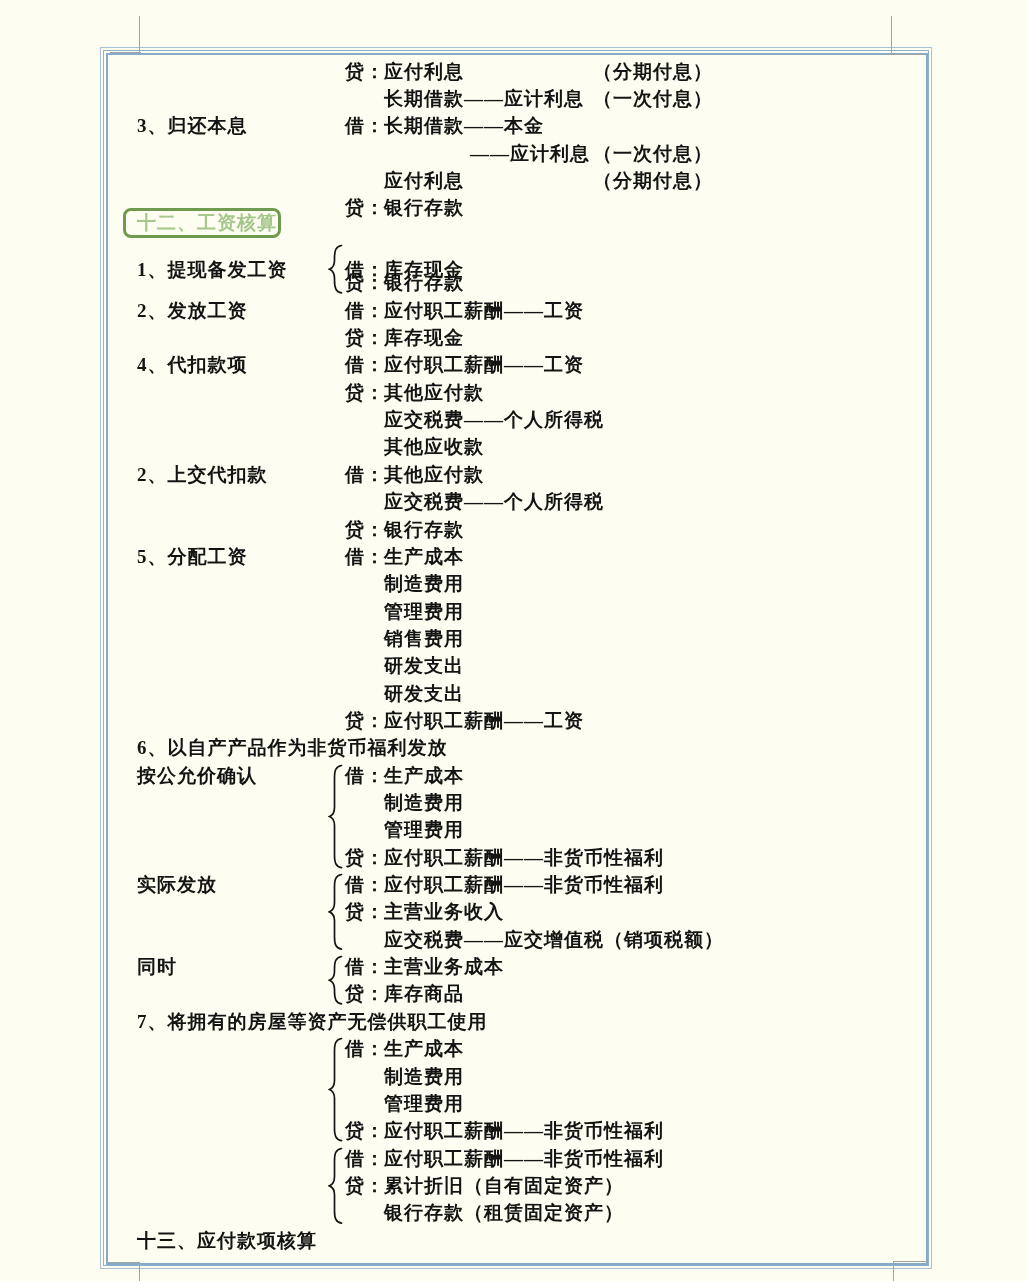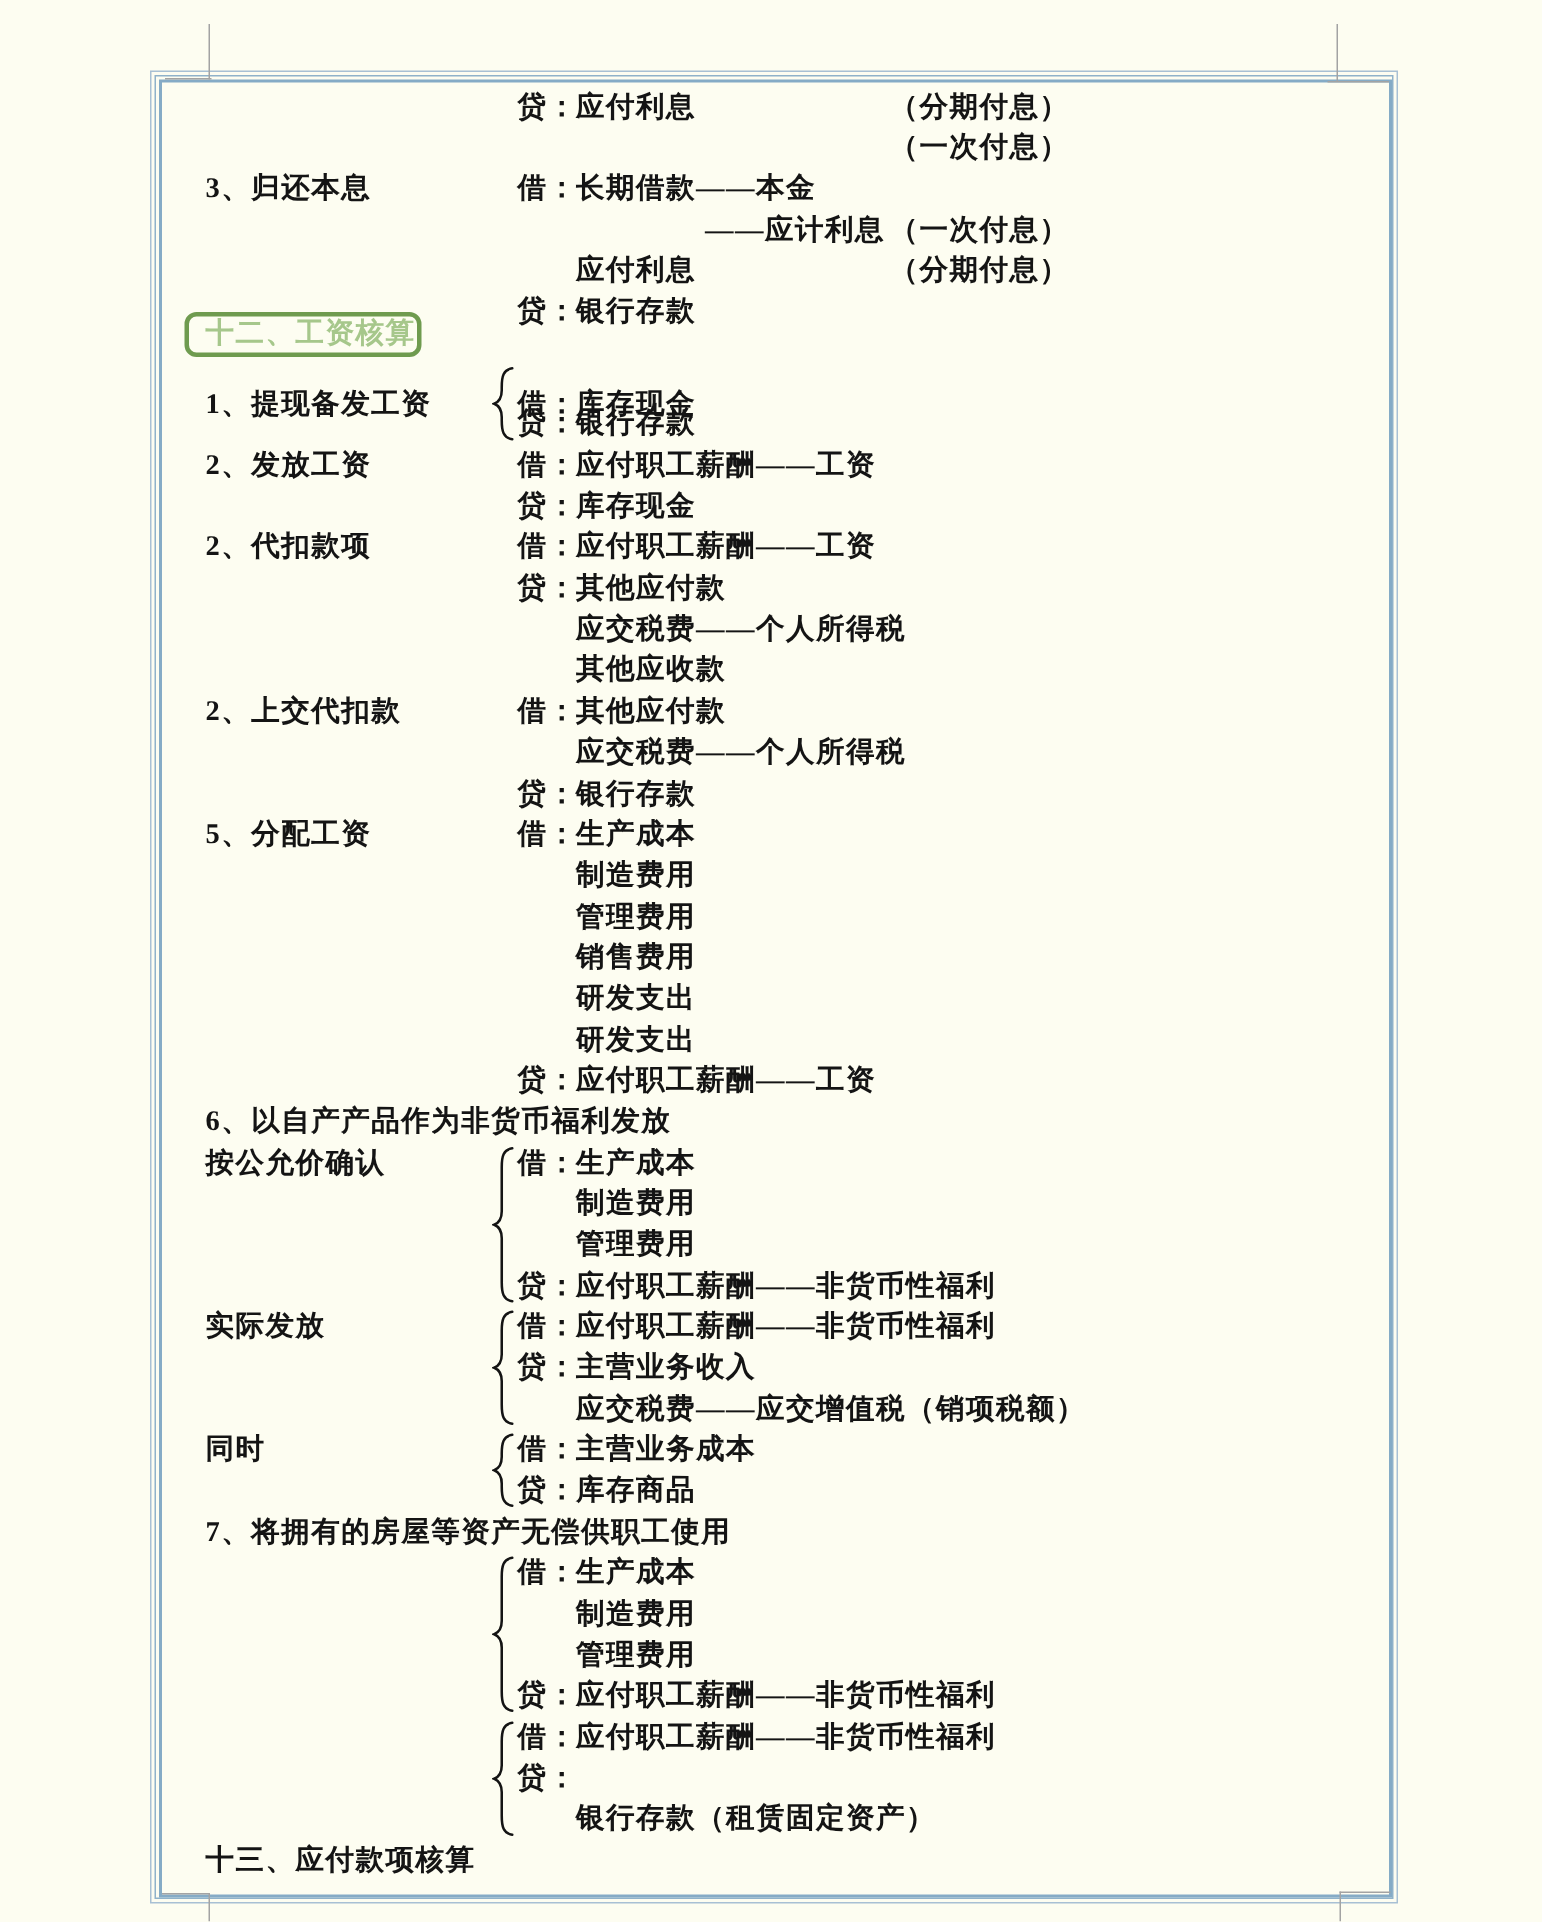--- a/index.html
+++ b/index.html
@@ -57,20 +57,21 @@
   <div class="mark" style="left:139px;top:1262px;width:1px;height:19px;"></div>
   <div class="mark" style="left:108px;top:1262px;width:32px;height:1px;"></div>
 
   <div id="doc">
       <div class="row" style="top: 57.5px;">
         <span class="dc-label">贷：</span>
         <span class="account">应付利息</span>
         <span class="paren">（分期付息）</span>
       </div>
       <div class="row" style="top: 84.85px;">
+        <span class="account">长期借款——应计利息</span>
         <span class="paren">（一次付息）</span>
       </div>
       <div class="row" style="top: 112.2px;">
         <span class="item-label">3、归还本息</span>
         <span class="dc-label">借：</span>
         <span class="account">长期借款——本金</span>
       </div>
       <div class="row" style="top: 139.55px;">
         <span class="account-dash">——应计利息</span>
         <span class="paren">（一次付息）</span>
@@ -98,21 +99,21 @@
       <div class="row" style="top: 296.7px;">
         <span class="item-label">2、发放工资</span>
         <span class="dc-label">借：</span>
         <span class="account">应付职工薪酬——工资</span>
       </div>
       <div class="row" style="top: 324.05px;">
         <span class="dc-label">贷：</span>
         <span class="account">库存现金</span>
       </div>
       <div class="row" style="top: 351.4px;">
-        <span class="item-label">2、代扣款项</span>
+        <span class="item-label">4、代扣款项</span>
         <span class="dc-label">借：</span>
         <span class="account">应付职工薪酬——工资</span>
       </div>
       <div class="row" style="top: 378.75px;">
         <span class="dc-label">贷：</span>
         <span class="account">其他应付款</span>
       </div>
       <div class="row" style="top: 406.1px;">
         <span class="account">应交税费——个人所得税</span>
       </div>
@@ -210,20 +211,21 @@
       <div class="row" style="top: 1117.2px;">
         <span class="dc-label">贷：</span>
         <span class="account">应付职工薪酬——非货币性福利</span>
       </div>
       <div class="row" style="top: 1144.55px;">
         <span class="dc-label">借：</span>
         <span class="account">应付职工薪酬——非货币性福利</span>
       </div>
       <div class="row" style="top: 1171.9px;">
         <span class="dc-label">贷：</span>
+        <span class="account">累计折旧（自有固定资产）</span>
       </div>
       <div class="row" style="top: 1199.25px;">
         <span class="account">银行存款（租赁固定资产）</span>
       </div>
       <div class="row" style="top: 1226.6px;">
         <span class="full-text">十三、应付款项核算</span>
       </div>
       <svg class="brace" width="16" height="51" viewBox="0 0 16 51" style="top: 244px;">
         <path d="M13.5,1.5 C7.5,2.5 6.5,7 6.5,14 L6.5,16.175 C6.5,21.675 4,24.175 1.5,25.175 C4,26.175 6.5,28.675 6.5,34.175 L6.5,36.35 C6.5,43.35 7.5,47.85 13.5,48.85" fill="none" stroke="#141414" stroke-width="1.7" stroke-linecap="round"></path>
       </svg>

